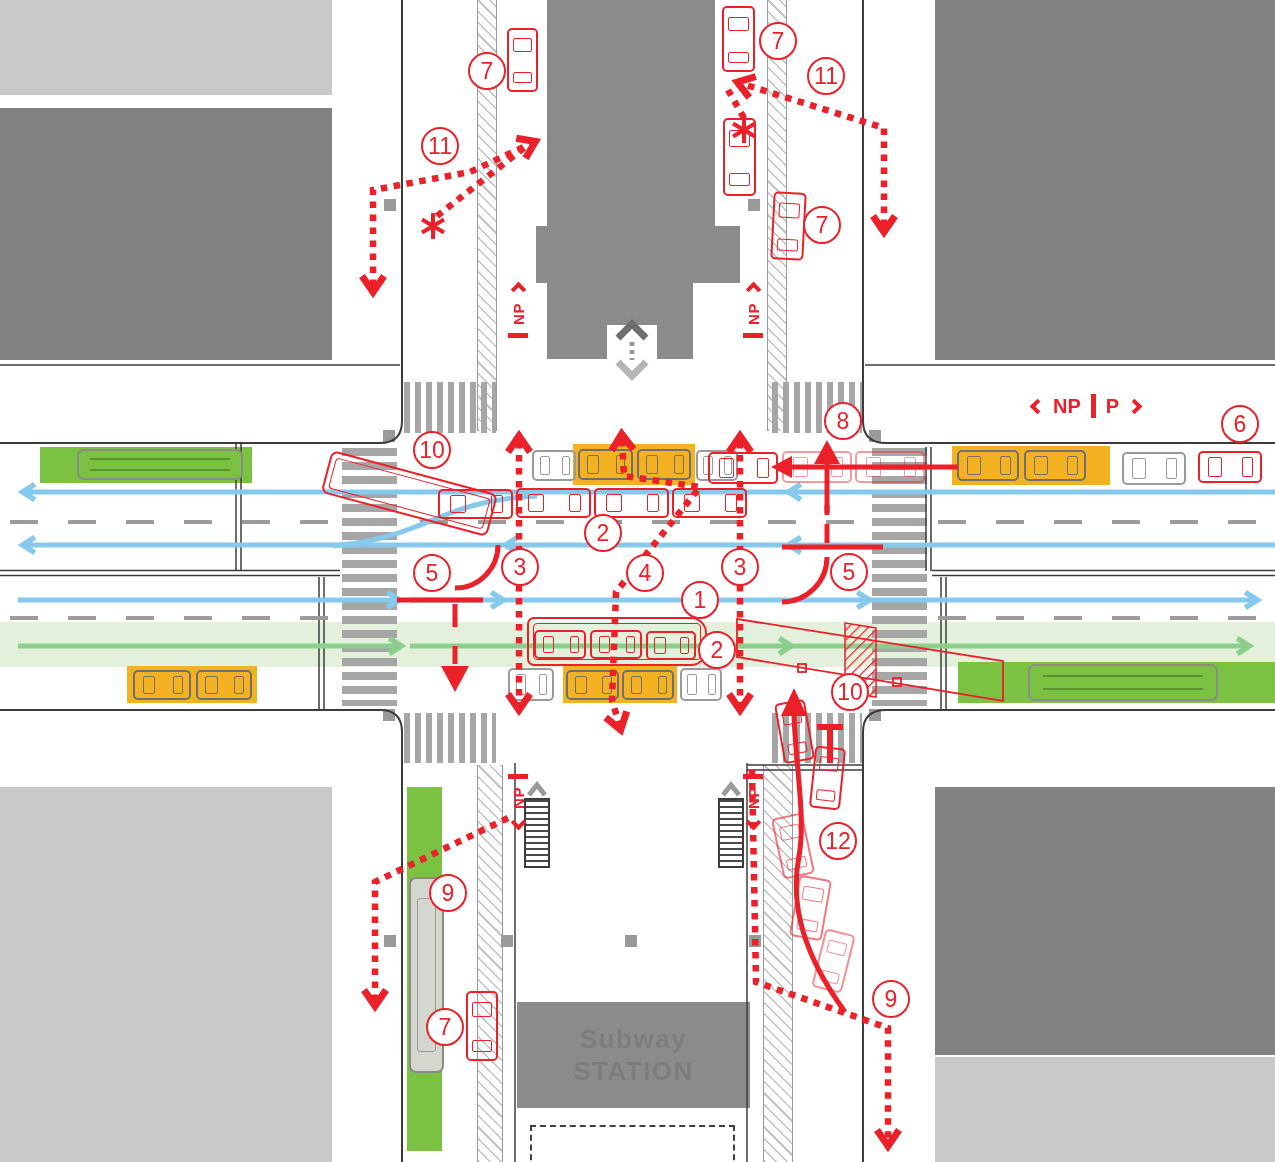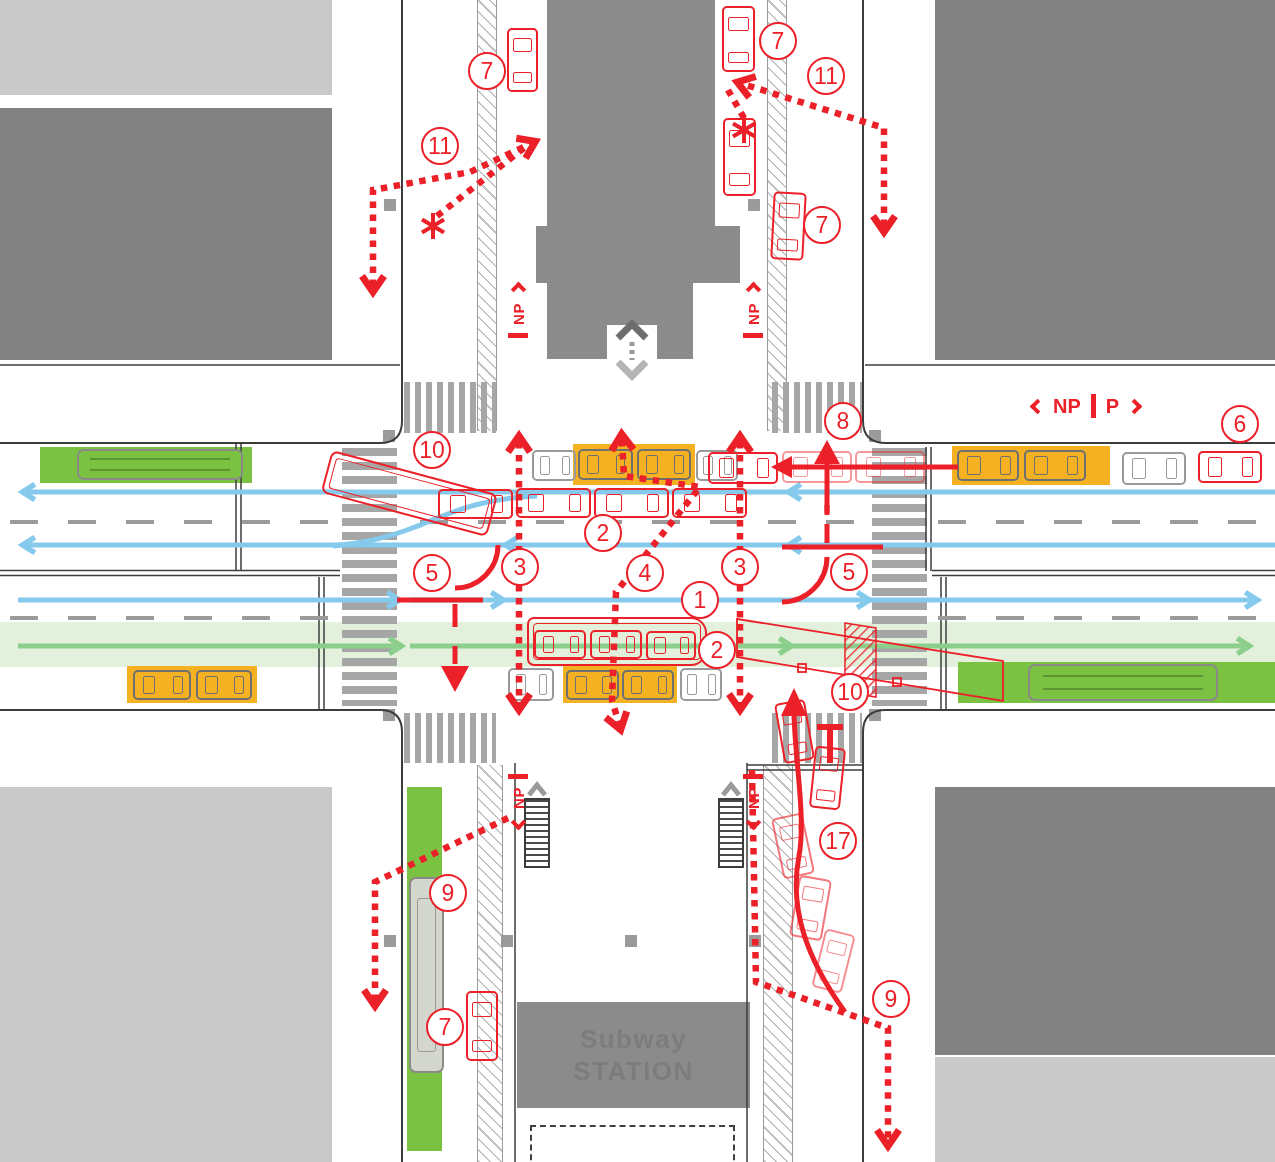--- a/index.html
+++ b/index.html
@@ -376,16 +376,16 @@
   <div class="badge" style="left:831px;top:673px;">
       <span>10</span>
     </div>
   <div class="badge" style="left:421px;top:127px;">
       <span>11</span>
     </div>
   <div class="badge" style="left:807px;top:57px;">
       <span>11</span>
     </div>
   <div class="badge" style="left:819px;top:822px;">
-      <span>17</span>
+      <span>12</span>
     </div>
 
 </div>
 
 </body></html>

